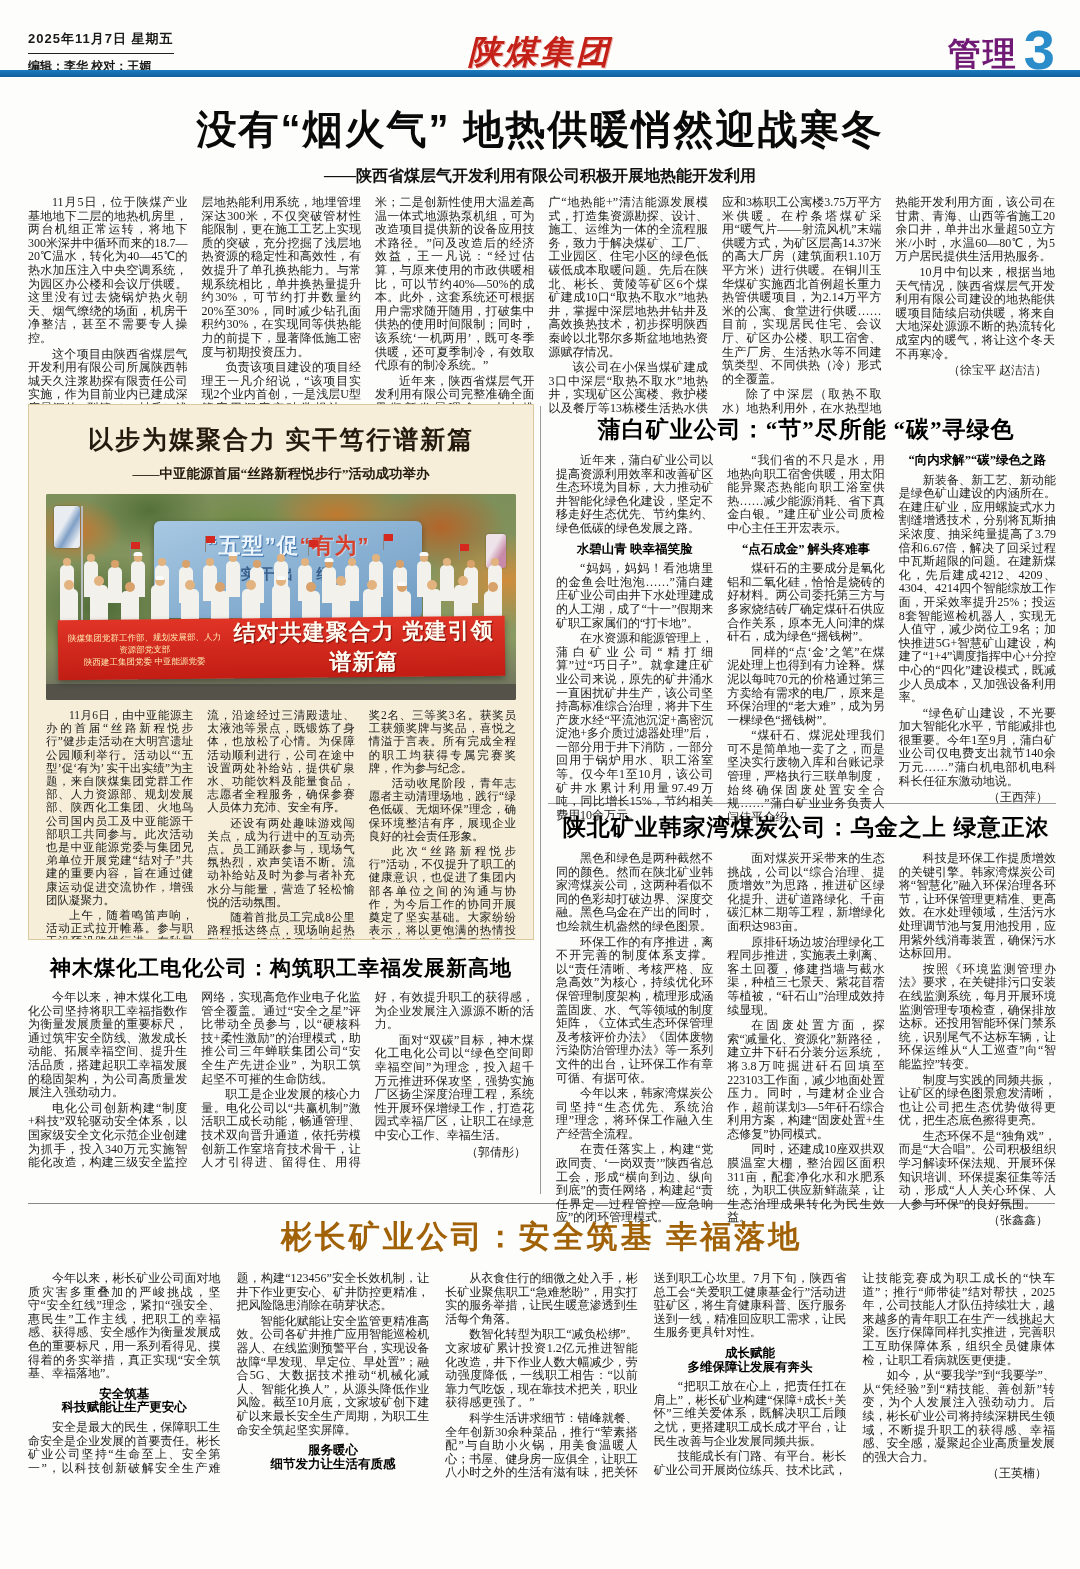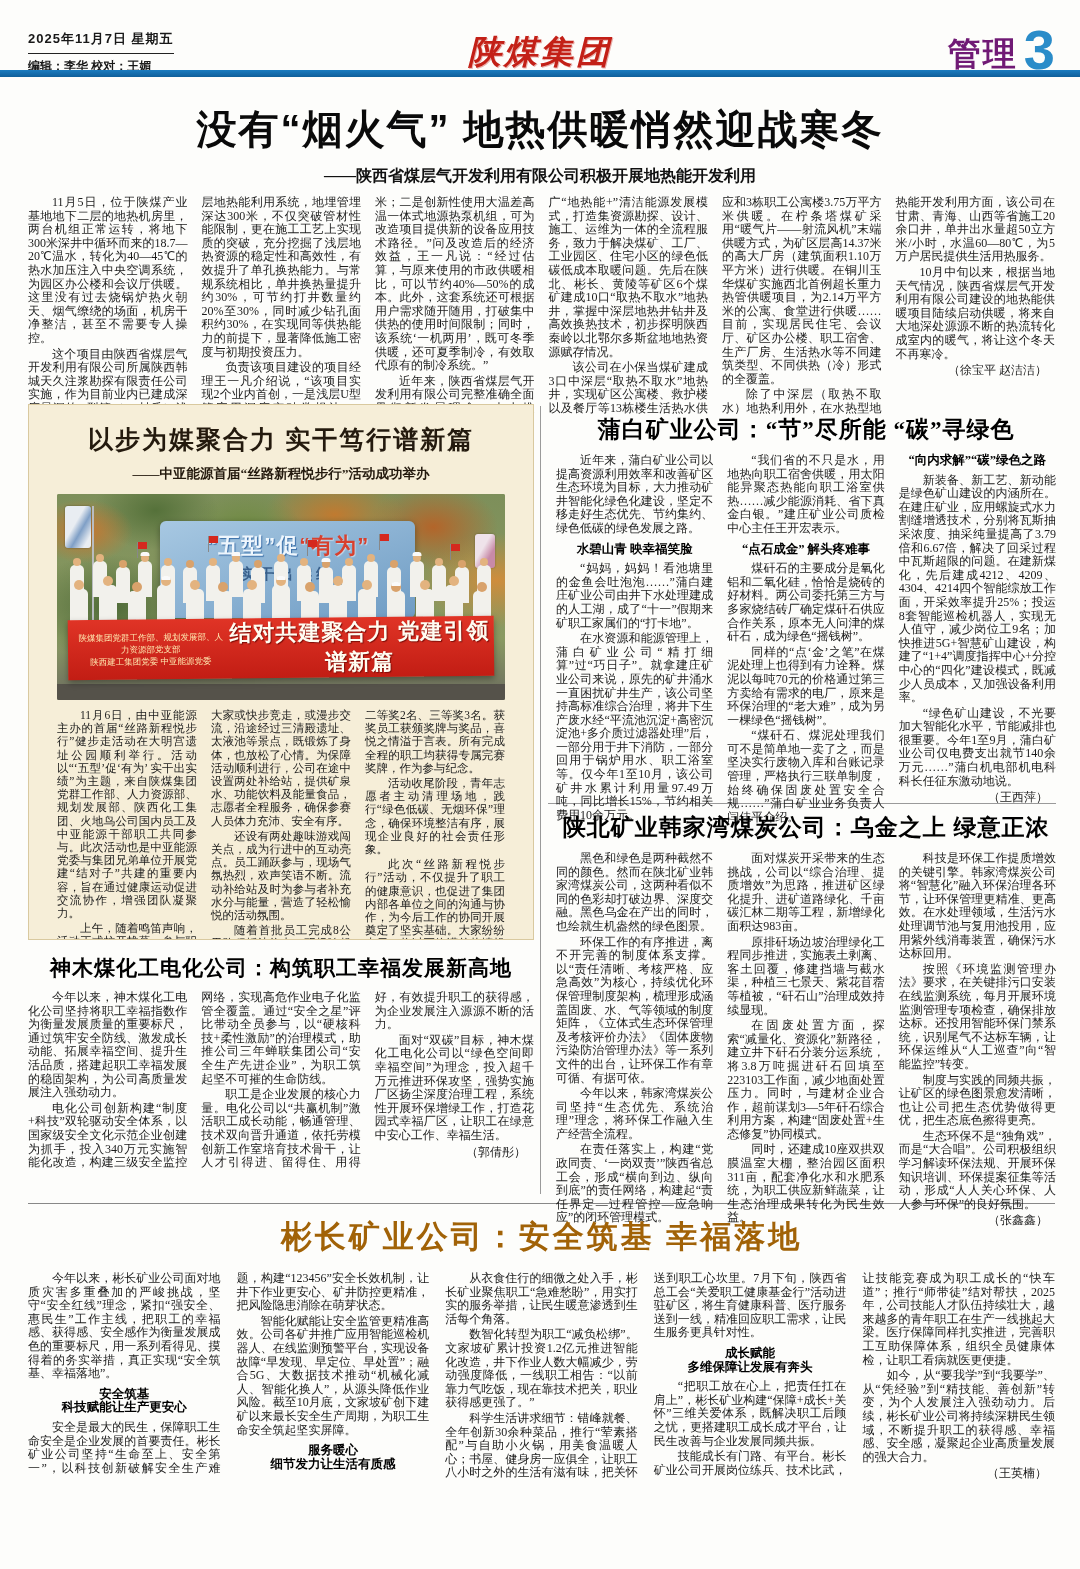--- a/index.html
+++ b/index.html
@@ -26,21 +26,21 @@
   .cols{column-gap:14px;text-align:justify;font-size:12px;line-height:13.6px;color:#1b1b1b;}
   .cols-6{column-count:6;}
   .cols-3{column-count:3;}
   .cols-5{column-count:5;column-gap:16px;}
   .para{margin:0 0 2px;text-indent:2em;}
   .subhead{font-weight:bold;text-align:center;white-space:pre-line;margin:7px 0 6px;text-indent:0;
            font-size:12.5px;break-inside:avoid;color:#000;}
   .byline{text-align:right;text-indent:0;margin:3px 8px 0 0;}
   
   .walk-box{position:absolute;left:28px;top:404px;width:506px;height:536px;background:#f6eed8;
-            border:1px solid #d9c99f;box-sizing:border-box;padding:12px 28px 0;overflow:hidden;}
+            border:1px solid #d9c99f;box-sizing:border-box;padding:12px 17px 0;overflow:hidden;}
   .walk-title{text-align:center;font-weight:900;font-size:25px;letter-spacing:2px;color:#241a0e;margin-top:6px;}
   .walk-sub{text-align:center;font-weight:bold;font-size:13.5px;color:#241a0e;margin-top:9px;}
   .walk-body{margin-top:9px;font-size:11.5px;line-height:13.2px;}
   
   .photo{position:relative;height:206px;margin-top:11px;overflow:hidden;border-radius:2px;background:#7d8f5a;}
   .trees{position:absolute;inset:0;background:
       radial-gradient(70px 46px at 6% 18%,#c8762f 0%,rgba(200,118,47,0) 70%),
       radial-gradient(90px 56px at 22% 8%,#55713a 0%,rgba(85,113,58,0) 70%),
       radial-gradient(80px 50px at 42% 16%,#6f8a42 0%,rgba(111,138,66,0) 70%),
       radial-gradient(100px 56px at 62% 10%,#c07a30 0%,rgba(192,122,48,0) 70%),

